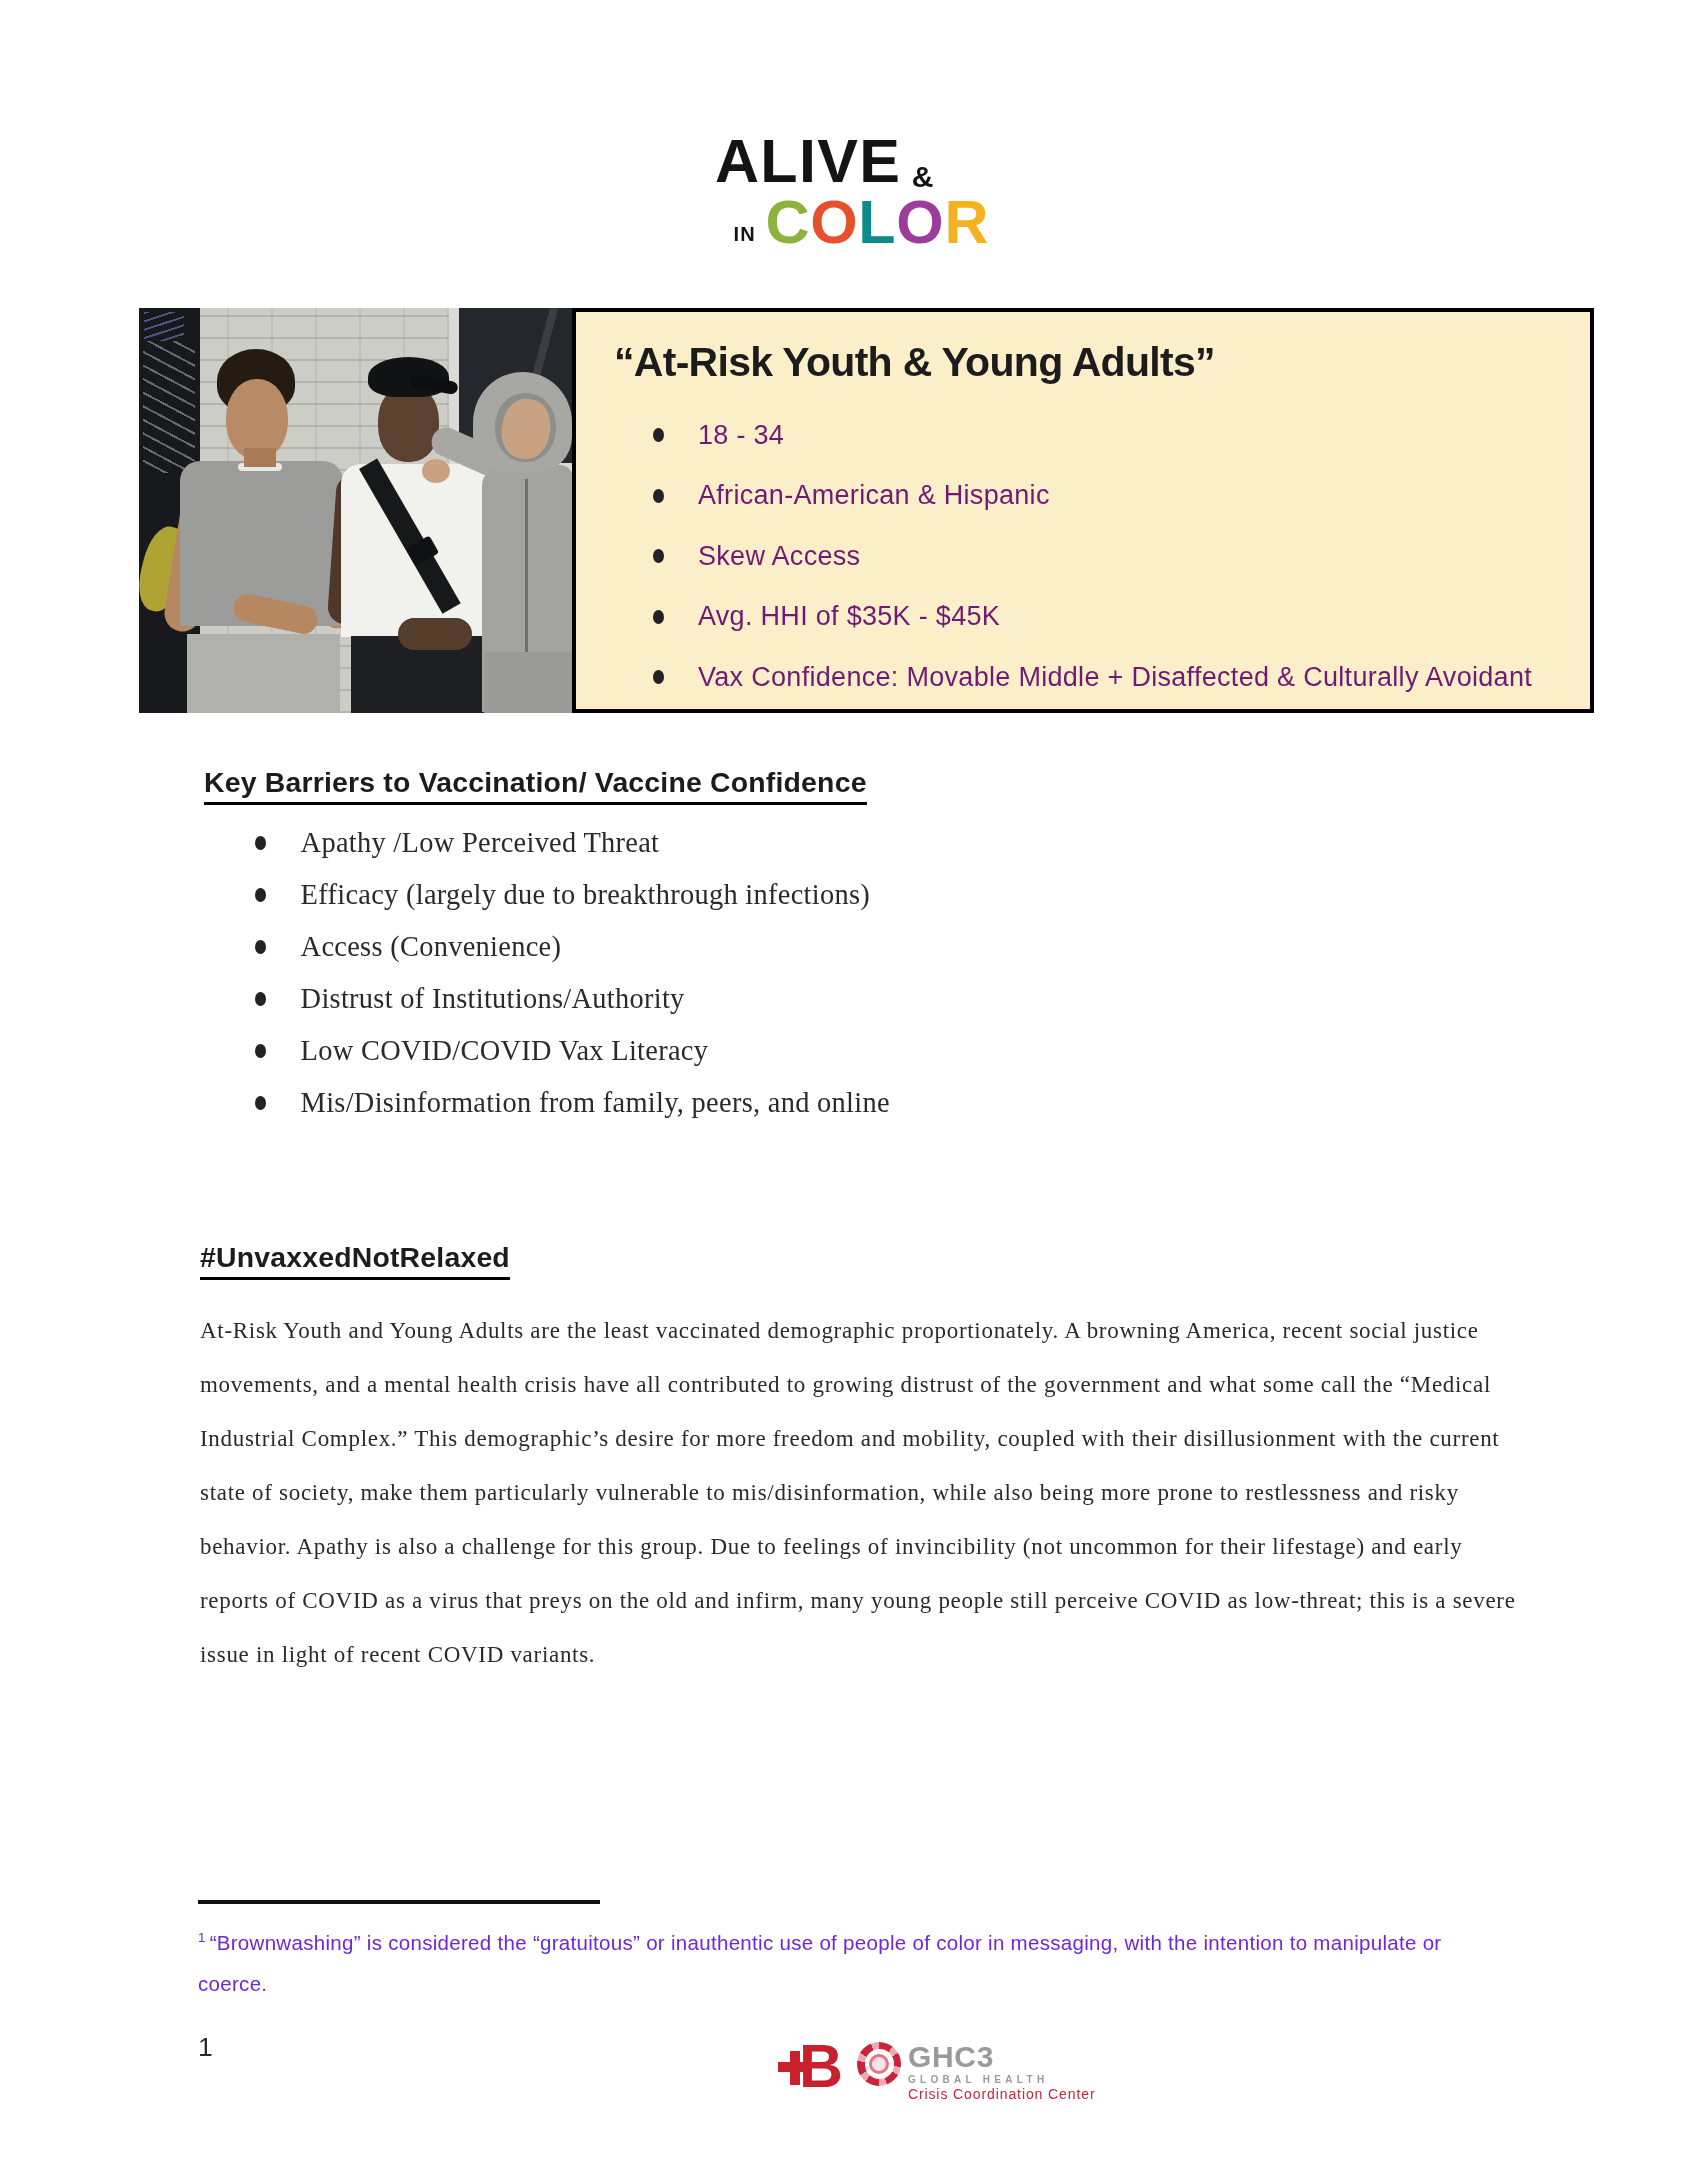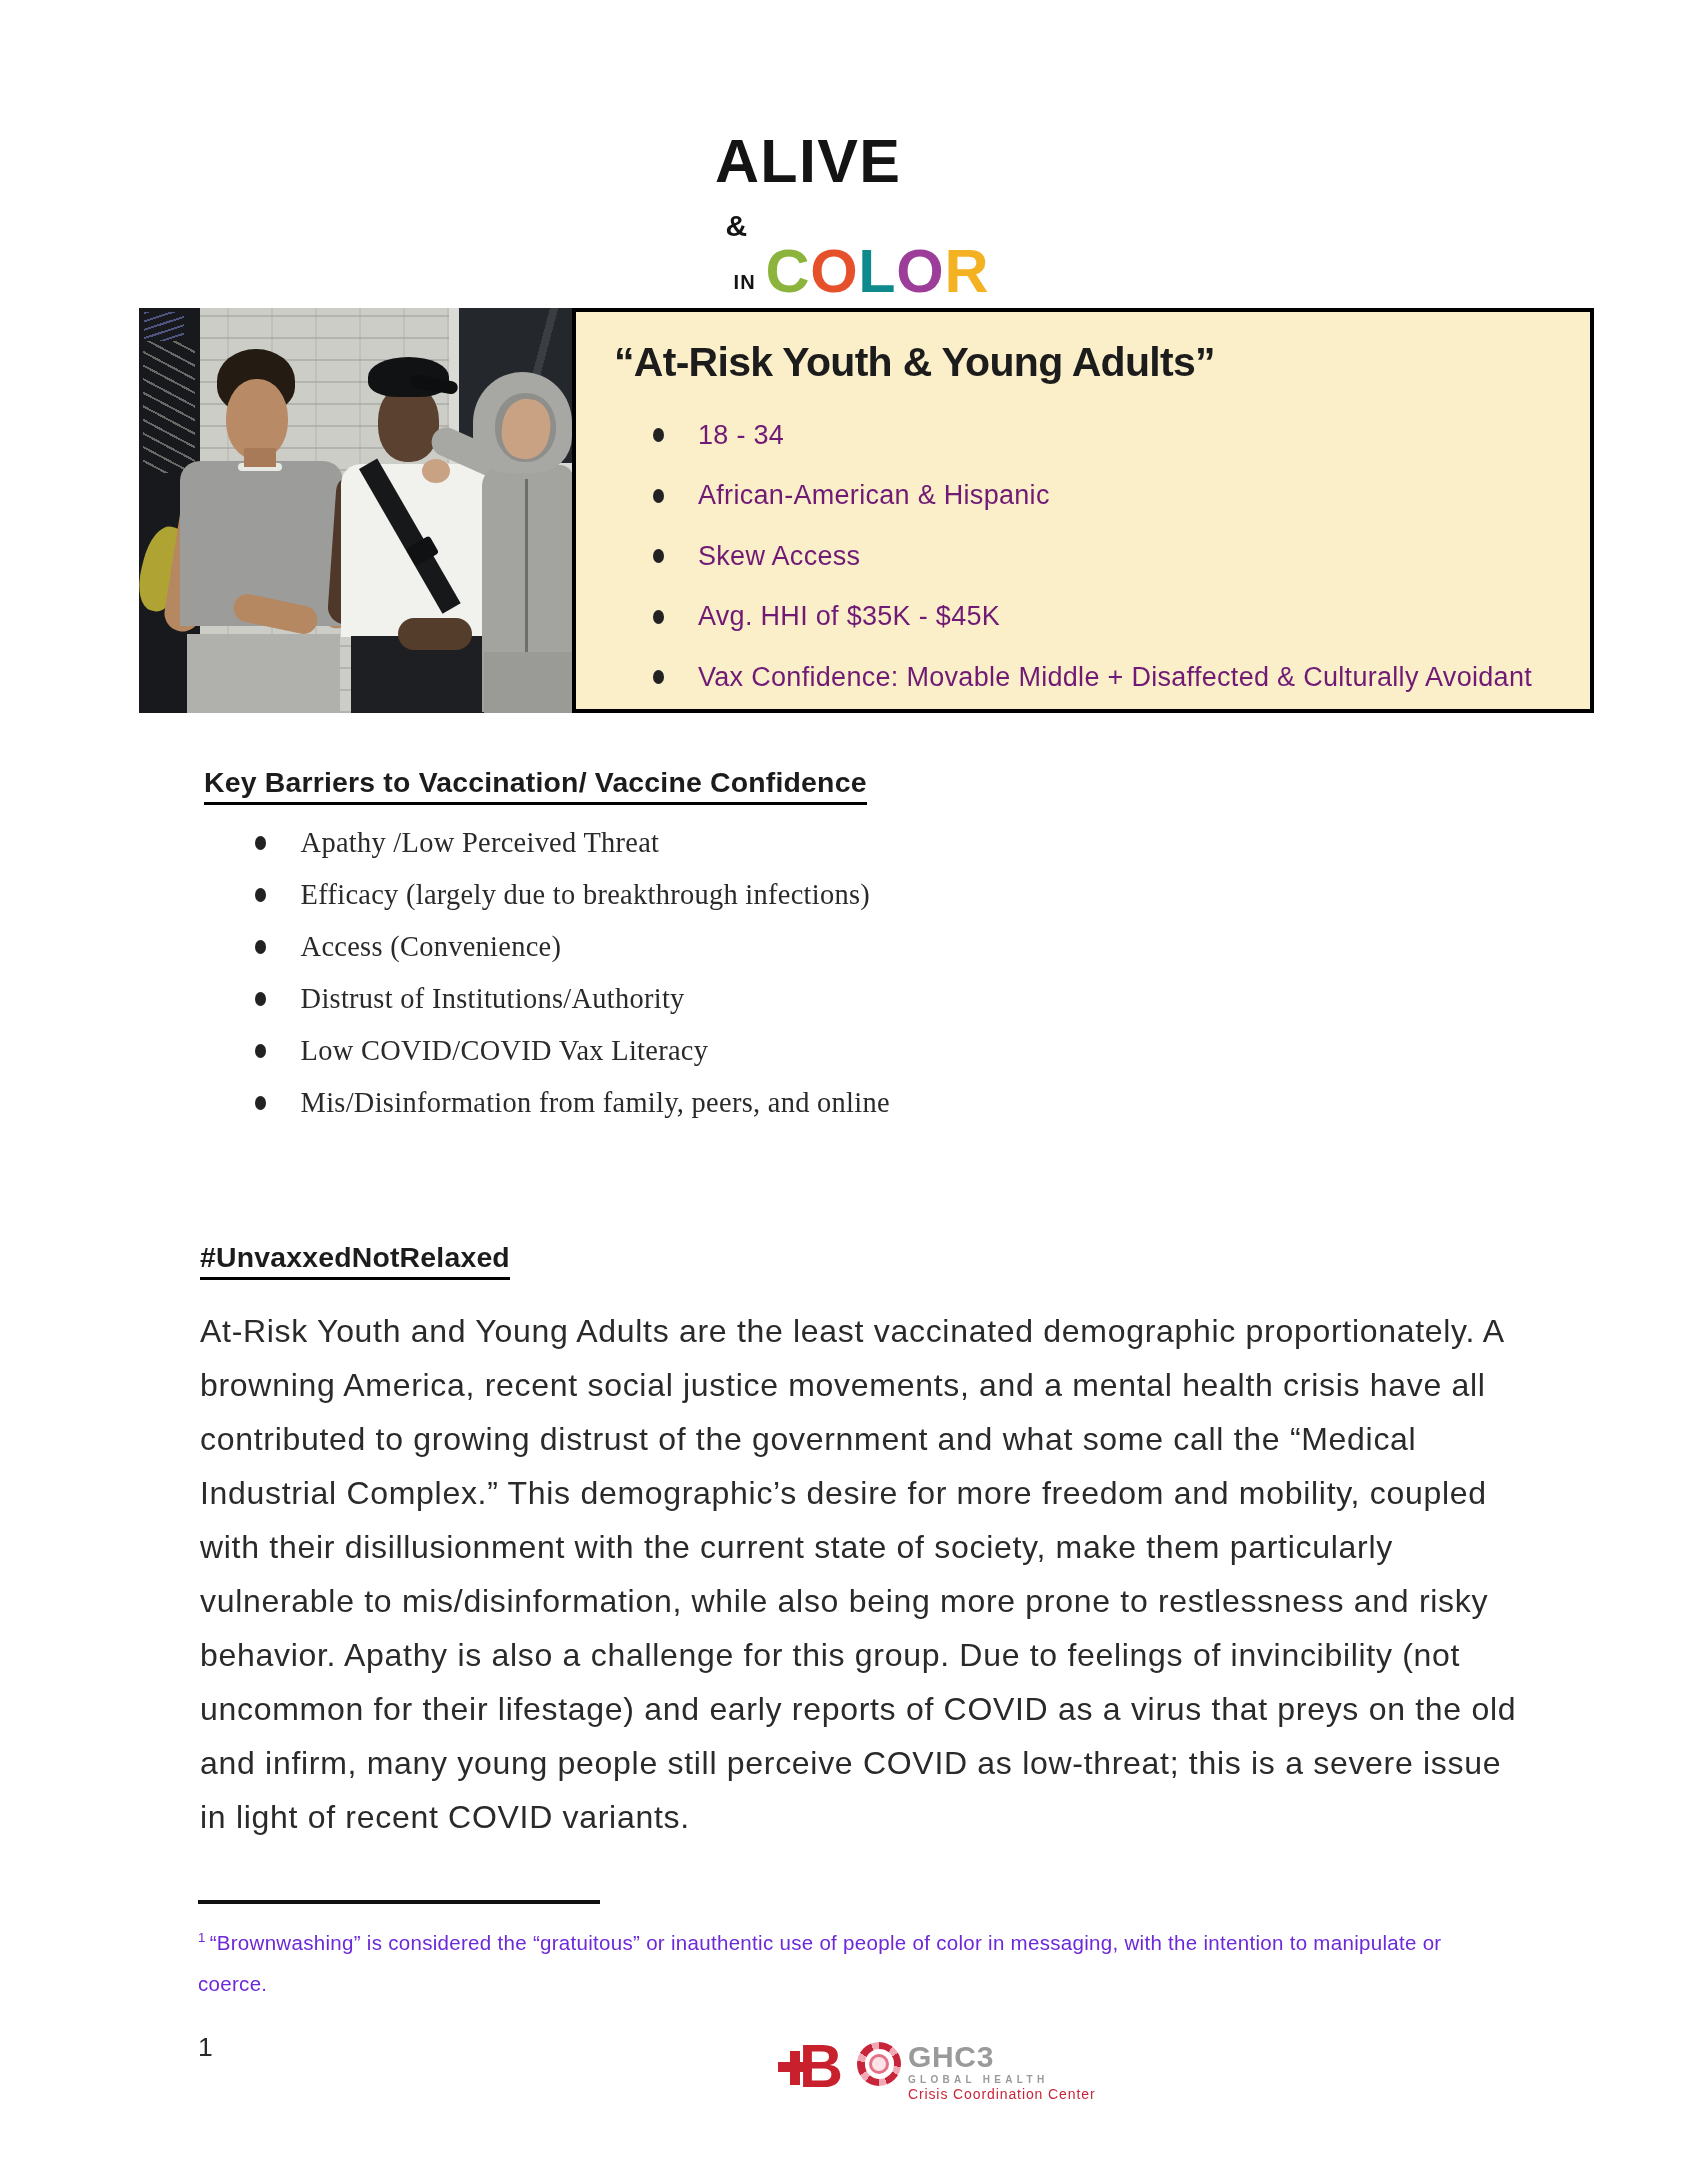--- a/index.html
+++ b/index.html
@@ -7,21 +7,21 @@
     position:relative;
     width:1687px;
     height:2183px;
     background:#ffffff;
     font-family:"Liberation Sans", sans-serif;
     color:#1f1f1f;
     overflow:hidden;
   }
   
   .logo{position:absolute;left:715px;top:131px;}
-  .logo-row1{display:flex;align-items:flex-start;flex-direction:column;}
+  .logo-row1{display:flex;align-items:flex-end;}
   .logo-alive{font-size:61px;font-weight:900;color:#141414;letter-spacing:1.3px;line-height:1;}
   .logo-amp{font-size:30px;font-weight:900;color:#141414;margin-left:10.6px;margin-top:18.5px;line-height:1;}
   .logo-row2{display:flex;align-items:flex-end;margin-top:0px;margin-left:18.5px;}
   .logo-in{font-size:20px;font-weight:900;color:#141414;margin-right:9.3px;margin-bottom:9.3px;letter-spacing:1.3px;line-height:1;}
   .logo-color{display:flex;}
   .logo-color span{font-size:61px;font-weight:900;line-height:1;letter-spacing:0.7px;}
   .lc1{color:#8cb33b;} .lc2{color:#e6512b;} .lc3{color:#0e8a8c;} .lc4{color:#9b3d99;} .lc5{color:#f4b223;}
 
   
   .photo{
@@ -103,21 +103,21 @@
     list-style:none;margin:22.5px 0 0 2.6px;padding:0;font-size:28.4px;color:#2a2a2a;letter-spacing:0.3px;font-family:Liberation Serif, serif;
   }
   .kb-list li{position:relative;padding-left:94px;margin-bottom:22px;line-height:30px;}
   .kb-list li::before{
     content:"";position:absolute;left:48px;top:8px;width:11.2px;height:14px;border-radius:50%;background:#222;
   }
   .kb-list sup{font-size:16px;}
 
   .section-unvaxxed{position:absolute;left:200px;top:1241px;width:1323px;}
   .unvaxxed-paragraph{
-    margin-top:24px;font-size:32px;line-height:54px;color:#2a2a2a;letter-spacing:0.7px;width:1320px;
+    margin-top:24px;font-size:23px;line-height:54px;color:#2a2a2a;letter-spacing:0.7px;width:1320px;font-family:Liberation Serif, serif;
   }
 
   
   .footnote-divider{position:absolute;left:198px;top:1900px;width:402px;height:4px;background:#111;}
   .footnote{position:absolute;left:198px;top:1917px;width:1317px;font-size:20.5px;line-height:41px;color:#6d28d9;letter-spacing:0.3px;}
   .footnote sup{font-size:13.2px;margin-right:4px;}
 
   
   .page-number{position:absolute;left:198px;top:2032px;font-size:26.5px;color:#2a2a2a;}
   .footer-logos{position:absolute;left:787px;top:2042px;display:flex;align-items:center;}

